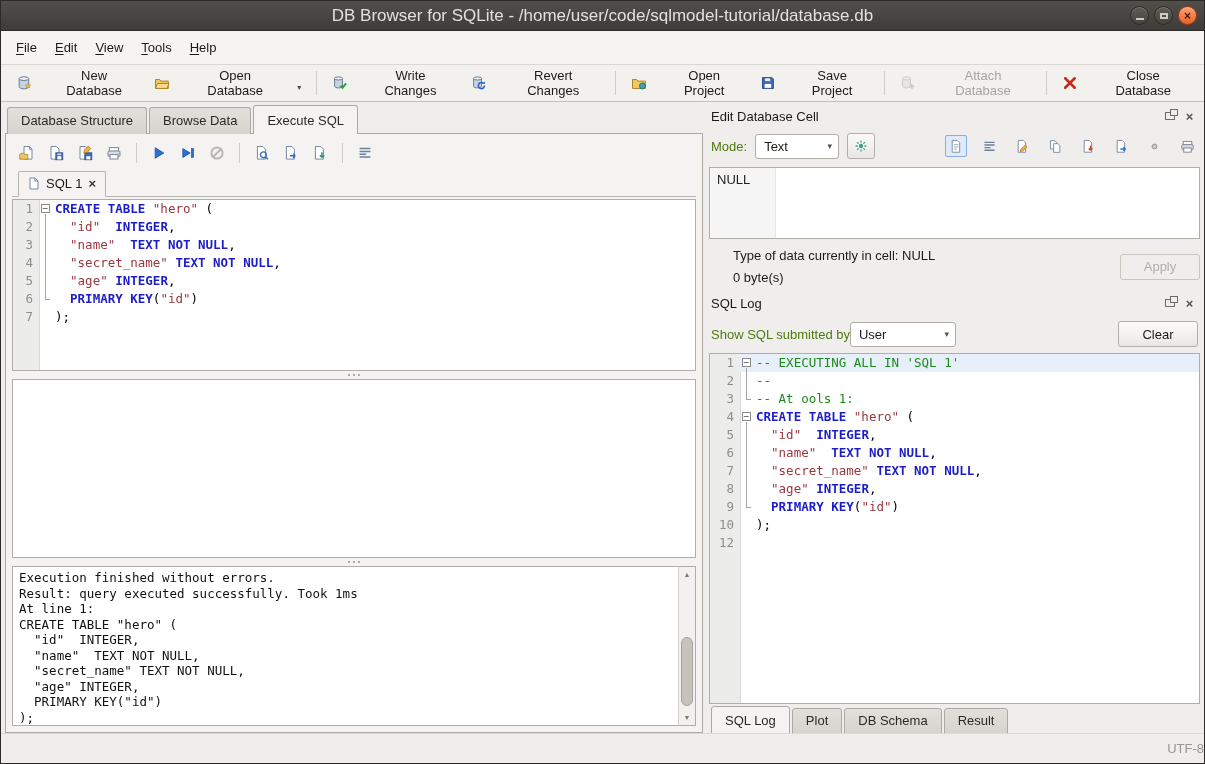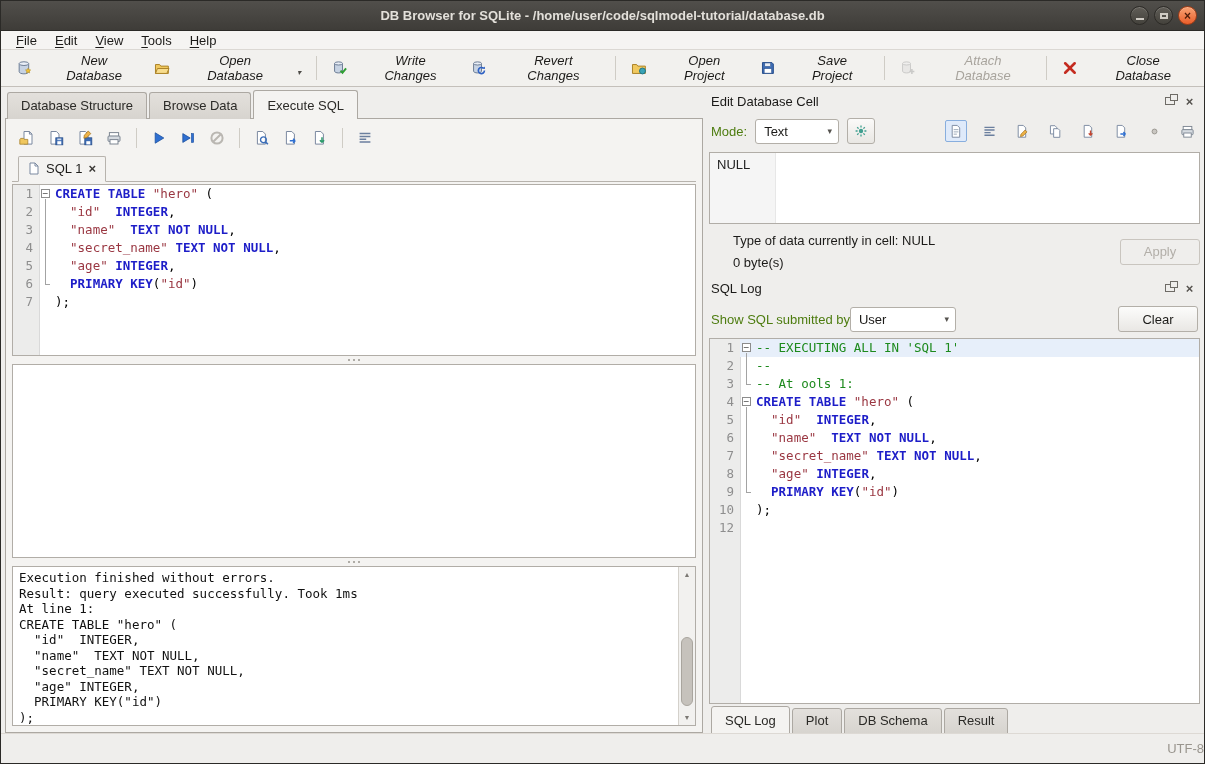--- a/index.html
+++ b/index.html
@@ -12,47 +12,47 @@
     background:#efeeec; border:1px solid #2b2a27;
   }
 
   
   .titlebar{
     height:30px; flex:none; position:relative;
     background:linear-gradient(#514f4b,#3e3c38);
     border-bottom:1px solid #2b2a27;
     display:flex; align-items:center; justify-content:center;
   }
-  .title{ color:#e3e0da; font-size:13px; font-weight:bold; }
+  .title{ color:#e3e0da; font-size:17px; font-weight:normal; }
   .win-controls{ position:absolute; right:7px; top:5px; display:flex; gap:5px; }
   .wc{
     width:19px; height:19px; border-radius:50%; display:flex; align-items:center; justify-content:center;
     background:linear-gradient(#605d57,#44423c); border:1px solid #2c2a26;
     box-shadow:inset 0 1px 0 rgba(255,255,255,.18); color:#d9d5cf; font-size:12px; line-height:1;
   }
   .wc.min i{ display:block; width:8px; height:2px; background:#cfcbc4; margin-top:7px; }
   .wc.max i{ display:block; width:8px; height:6px; border:2px solid #cfcbc4; }
   .wc.close{ background:linear-gradient(#f9a374,#ea5e2a); border-color:#a33d16; color:#4f1c09; font-weight:bold; }
 
   
   .menubar{
-    height:19px; flex:none; background:#f5f4f2; border-bottom:1px solid #dbd8d3;
+    height:34px; flex:none; background:#f5f4f2; border-bottom:1px solid #dbd8d3;
     display:flex; align-items:center; padding:0 6px; font-size:13px;
   }
   .menu-item{ padding:3px 9px; color:#1c1b19; }
   .menu-item u{ text-decoration:underline; text-underline-offset:2px; }
 
   
   .toolbar{
     height:37px; flex:none; background:#f2f1ee; border-bottom:1px solid #c4c0ba;
     display:flex; align-items:center; padding:0 6px; font-size:13px;
   }
   .tbtn{
     display:flex; align-items:center; gap:20px; padding:6px 9px; border-radius:3px;
-    color:#1c1b19; background:transparent; border:none; font-size:13px; font-family:inherit;font-style:italic;
+    color:#1c1b19; background:transparent; border:none; font-size:13px; font-family:inherit;
   }
   .tbtn.disabled{ color:#a8a49d; }
   .tbtn.disabled svg{ opacity:.45; }
   .chev{ font-size:8px; color:#4c4a46; margin-left:-3px; margin-top:8px; }
   .tsep{ width:1px; height:24px; background:#cfccc5; margin:0 6px; flex:none; }
 
   
   .main{ flex:1; min-height:0; display:flex; gap:6px; padding:2px 4px 0; }
   .left-pane{ width:698px; flex:none; display:flex; flex-direction:column; min-height:0; }
   .right-pane{ flex:1; min-width:0; display:flex; flex-direction:column; }

